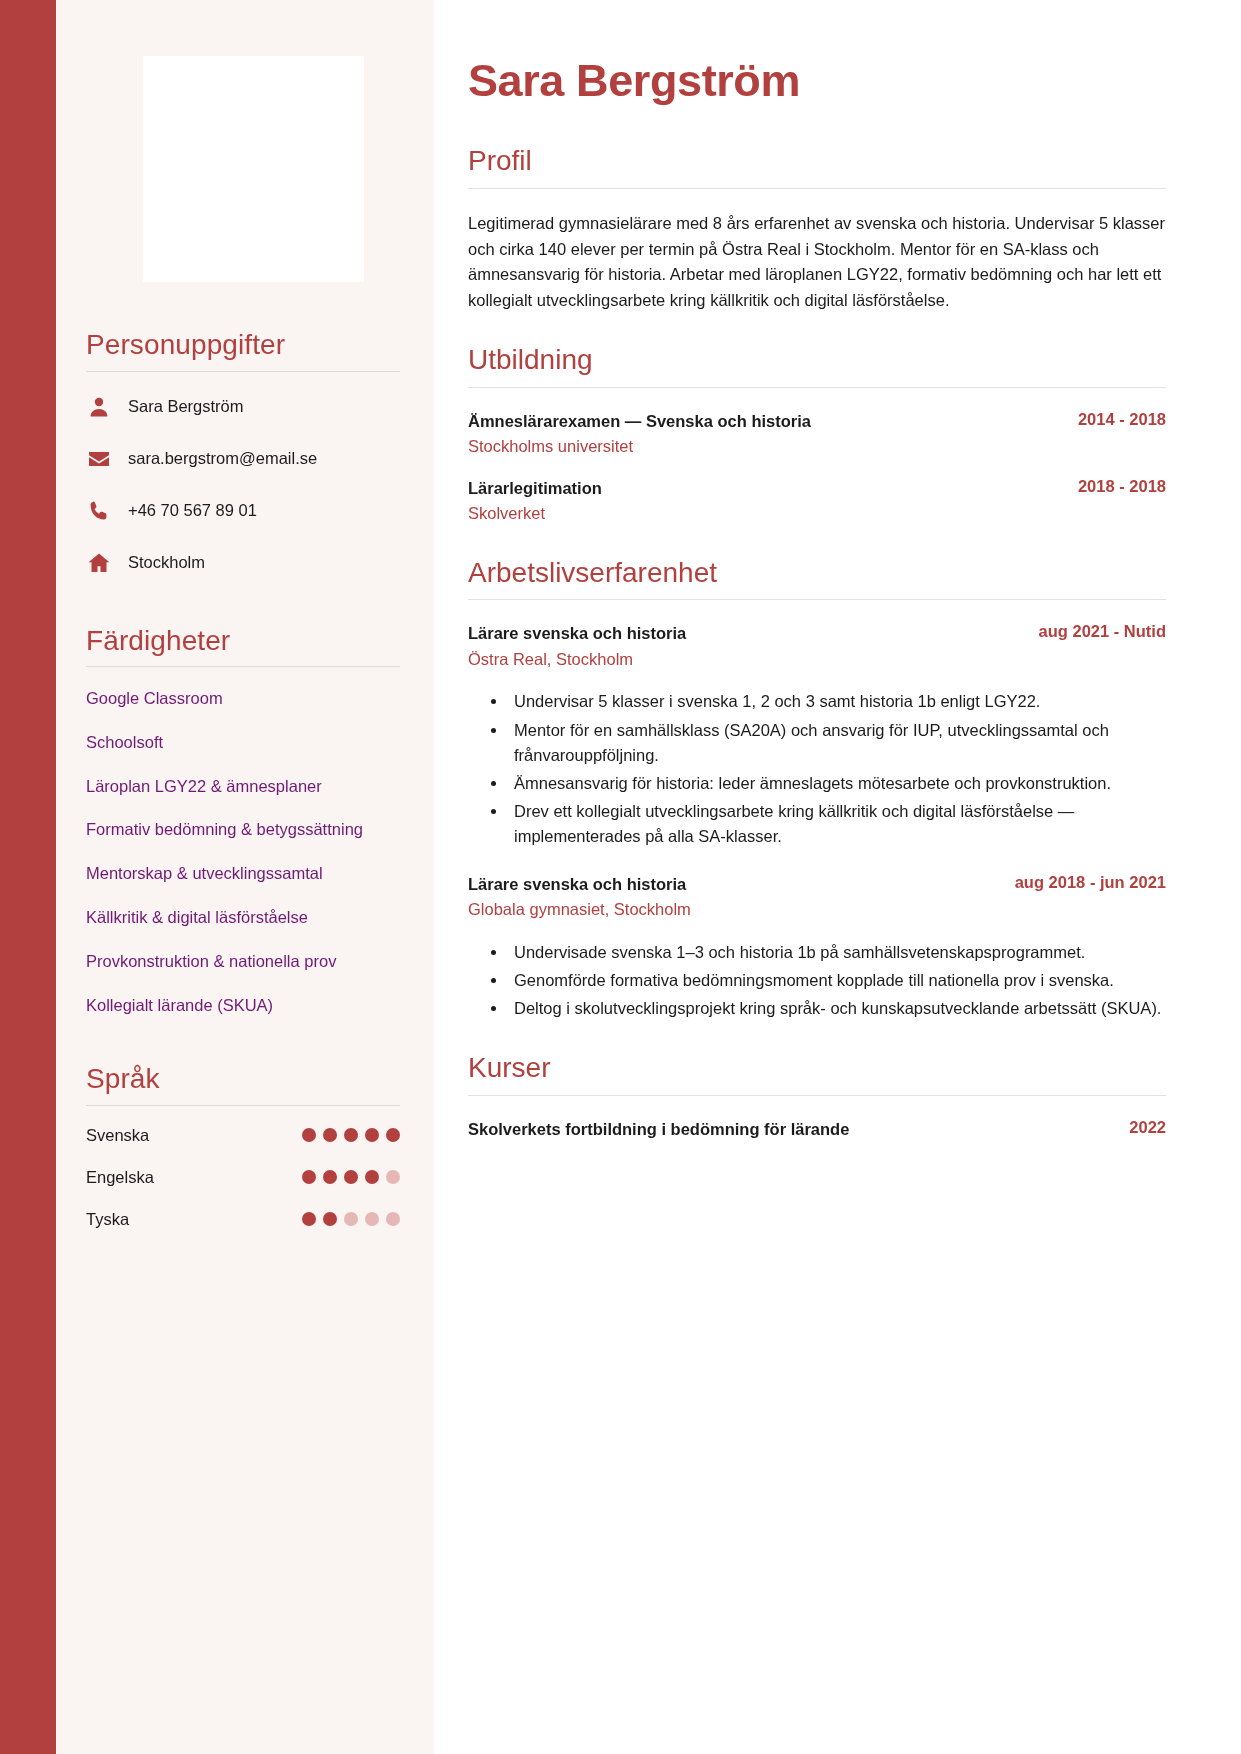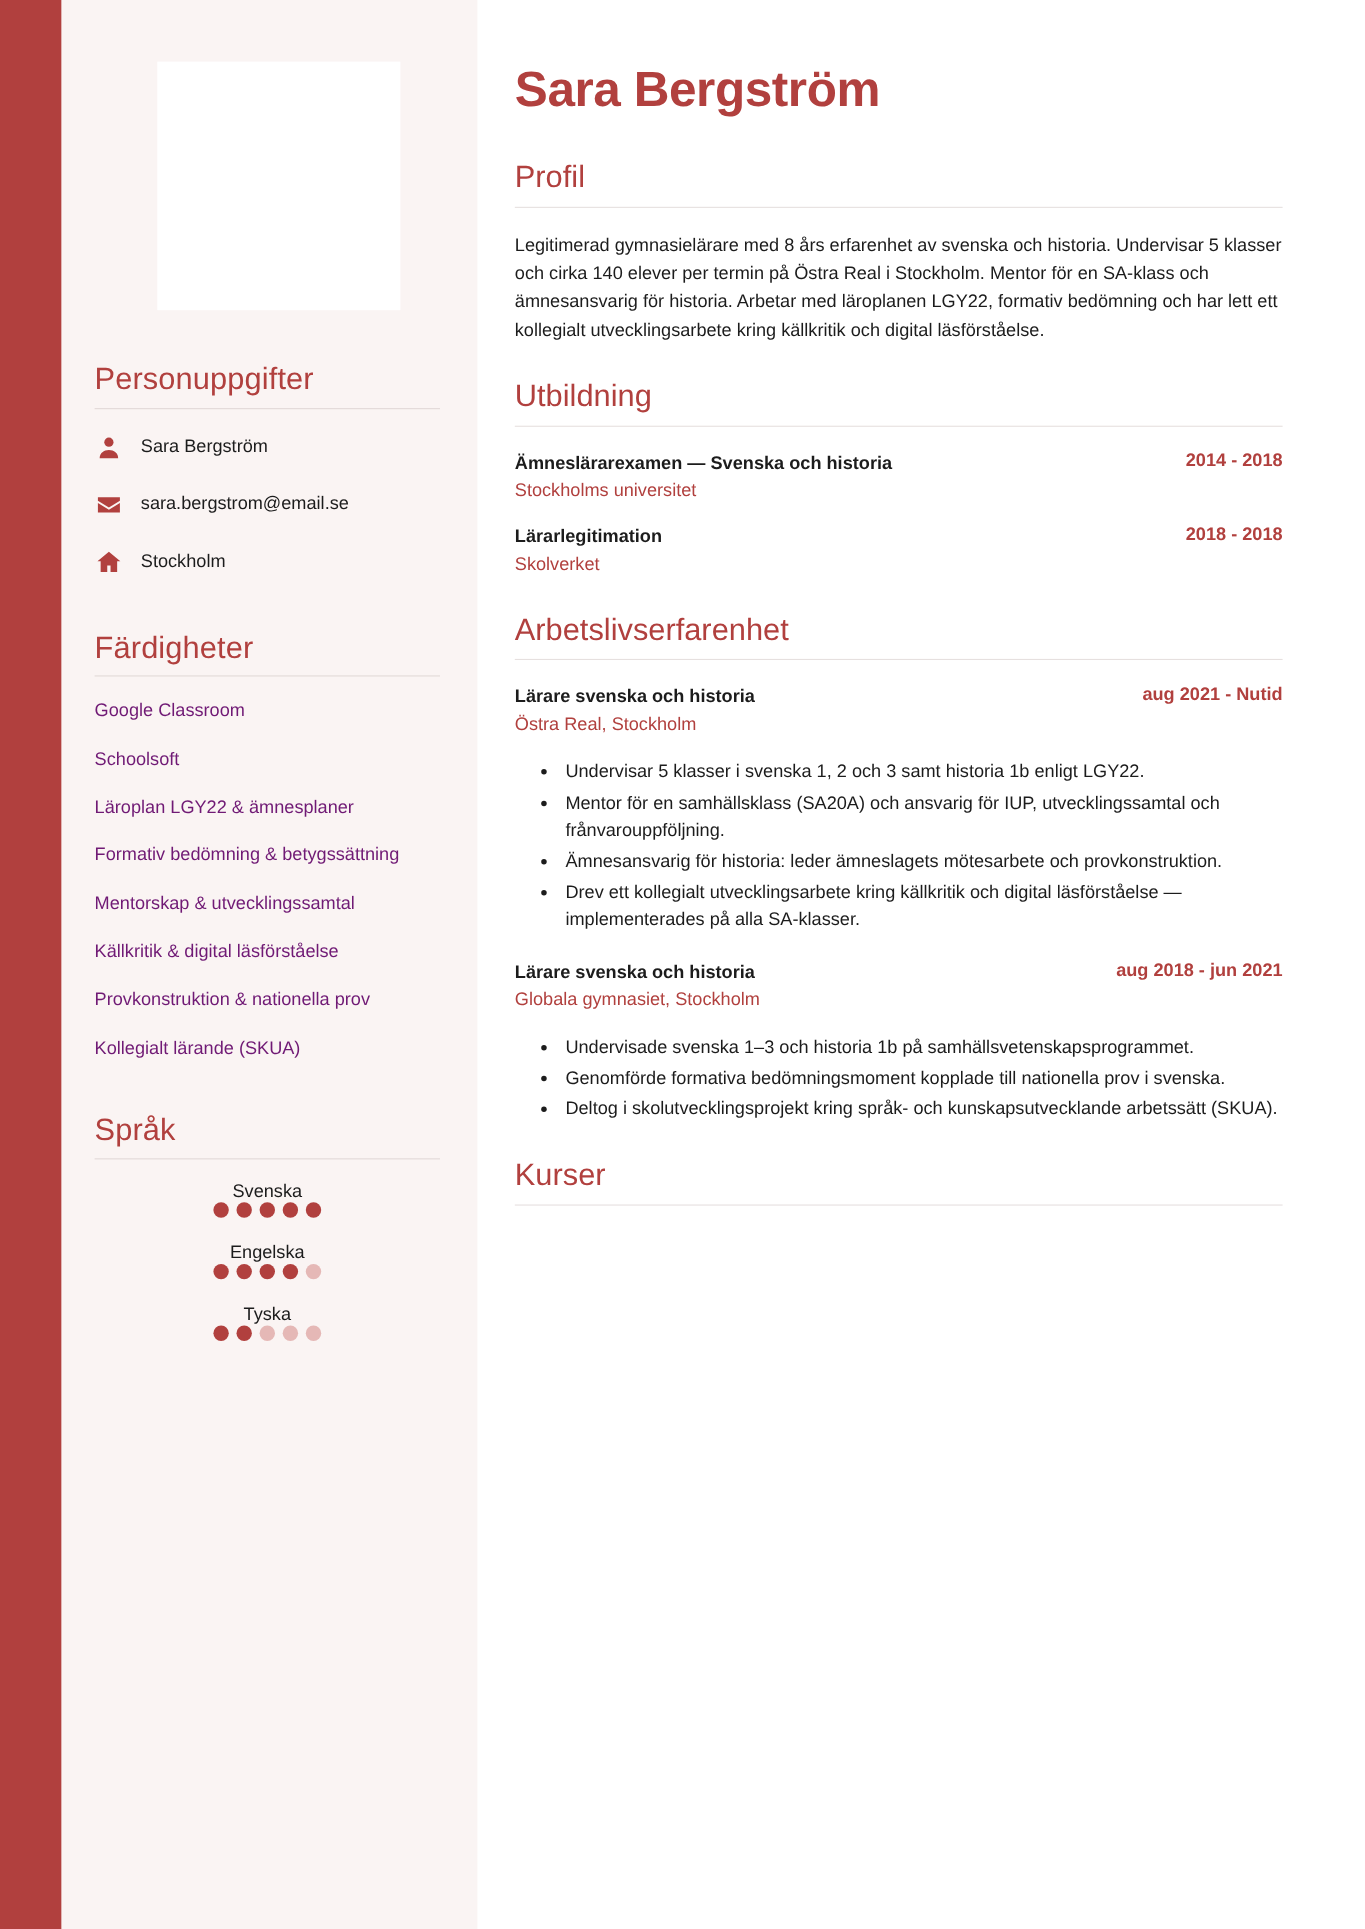--- a/index.html
+++ b/index.html
@@ -83,21 +83,20 @@
     color: #701a75;
     line-height: 1.38;
     margin-bottom: 21px;
   }
 
   .lang-row {
     display: flex;
     align-items: center;
     justify-content: space-between;
     margin-bottom: 23px;
-    flex-direction: column;
   }
   .lang-name {
     font-size: 16.5px;
     color: #1c1c1c;
   }
   .dots { display: flex; gap: 7px; }
   .dot {
     width: 14px;
     height: 14px;
     border-radius: 50%;
@@ -208,20 +207,28 @@
         <div class="contact-row">
           <span class="contact-icon">
             <svg width="24" height="24" viewBox="0 0 24 24">
                 <path d="M2 5h20v3.2L12 14.4 2 8.2z"></path>
                 <path d="M2 10.3l10 6.1 10-6.1V19H2z"></path>
               </svg>
           </span>
           <span class="contact-text">sara.bergstrom@email.se</span>
         </div>
 
+        <div class="contact-row">
+          <span class="contact-icon">
+            <svg width="24" height="24" viewBox="0 0 24 24">
+                <path d="M6.2 2.6c1 0 1.6.6 2 1.6l1.1 2.7c.3.9.1 1.6-.6 2.2l-1.2 1c.9 2 2.5 3.6 4.5 4.6l1-1.3c.6-.7 1.3-.9 2.2-.6l2.7 1.1c1 .4 1.5 1 1.5 2v2.1c0 1.4-1 2.4-2.5 2.4C9.4 20.4 3.6 14.6 3.6 5.6c0-1.6 1-2.6 2.4-2.6z"></path>
+              </svg>
+          </span>
+          <span class="contact-text">+46 70 567 89 01</span>
+        </div>
 
         <div class="contact-row">
           <span class="contact-icon">
             <svg width="24" height="24" viewBox="0 0 24 24">
                 <path d="M12 2.6L1.6 11.2h2.9V21h6v-5.8h3V21h6v-9.8h2.9z"></path>
               </svg>
           </span>
           <span class="contact-text">Stockholm</span>
         </div>
       </section>
@@ -340,16 +347,22 @@
           <li>Genomförde formativa bedömningsmoment kopplade till nationella prov i svenska.</li>
           <li>Deltog i skolutvecklingsprojekt kring språk- och kunskapsutvecklande arbetssätt (SKUA).</li>
         </ul>
       </div>
     </section>
 
     <section class="section">
       <h2 class="sec-heading">Kurser</h2>
       <div class="sec-rule"></div>
 
+      <div class="entry course-entry">
+        <div class="entry-head">
+          <span class="entry-title">Skolverkets fortbildning i bedömning för lärande</span>
+          <span class="entry-date">2022</span>
+        </div>
+      </div>
     </section>
 
   </main>
 </div>
 
 </body></html>

